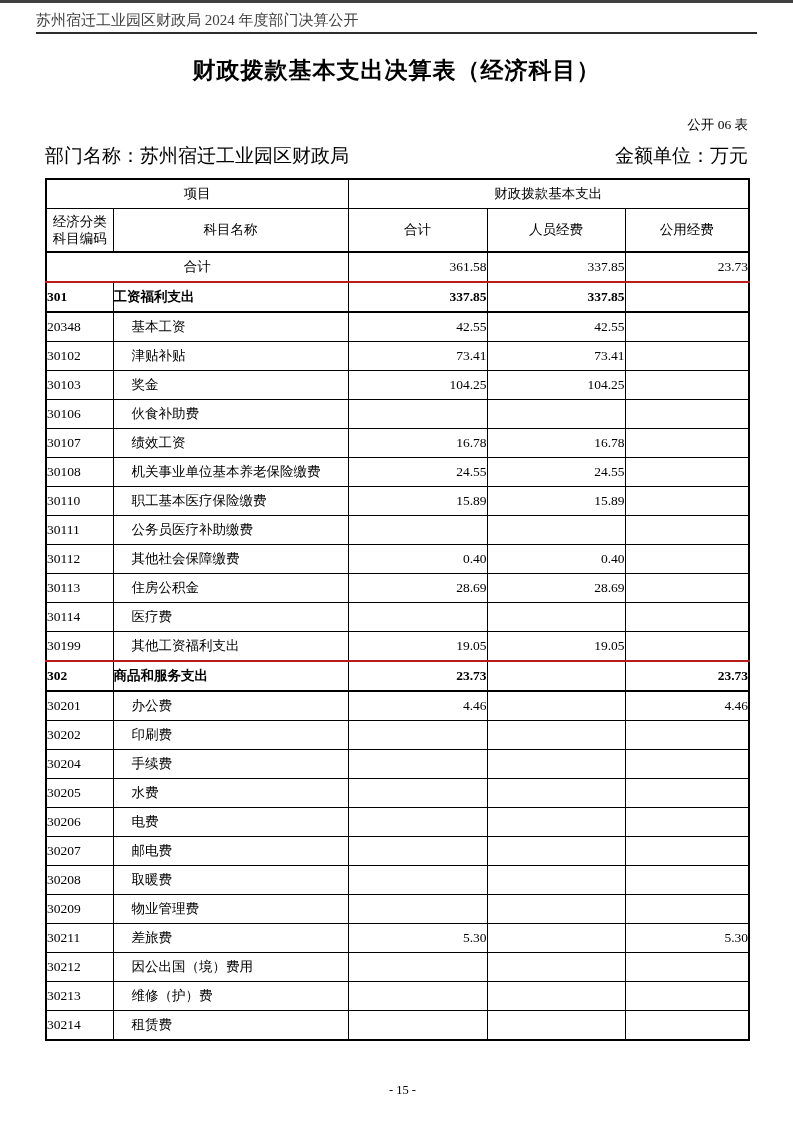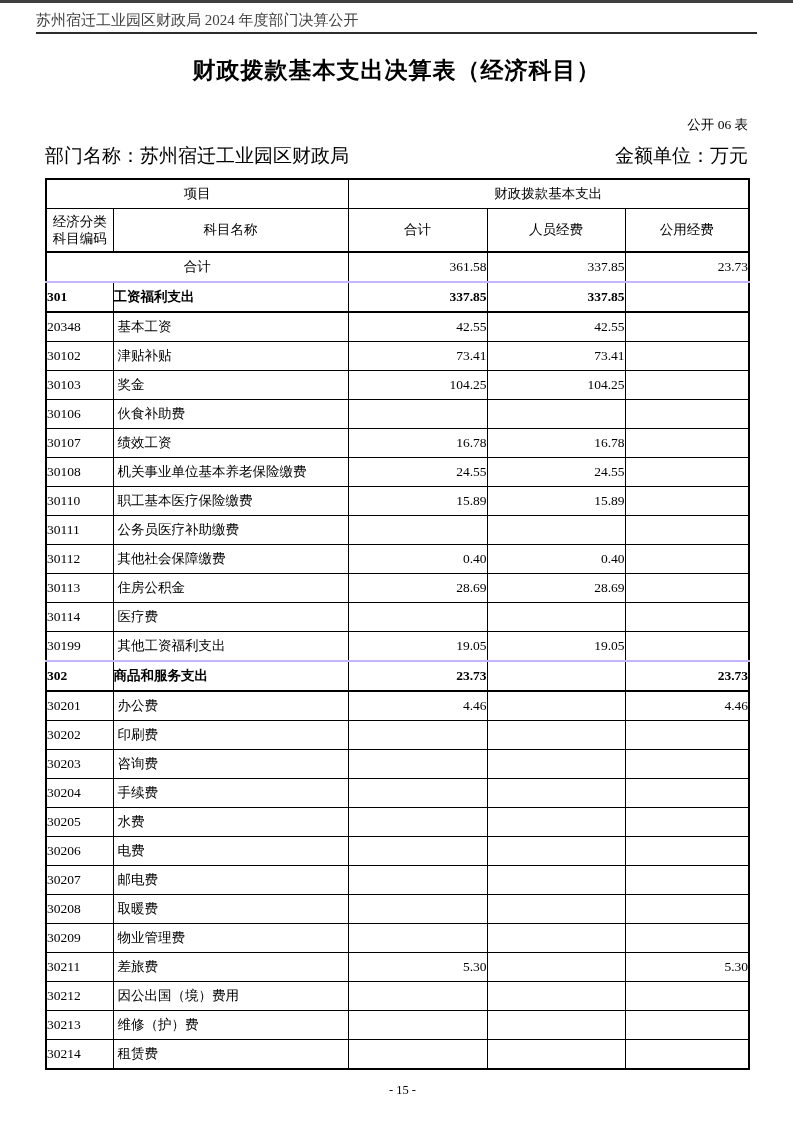--- a/index.html
+++ b/index.html
@@ -62,26 +62,26 @@
     padding: 0;
     overflow: hidden;
     white-space: nowrap;
   }
   .fin-table thead tr.group-row th { height: 28px; text-align: center; }
   .fin-table thead tr.cols-row th { height: 42px; text-align: center; border-bottom: 2px solid #000; }
   .code-header-line { display: block; line-height: 17px; }
   .fin-table tbody td { height: 28px; }
   .cell-code { text-align: left; padding-left: 5px; }
   .cell-name { text-align: left; padding-left: 8px; }
-  .cell-name.indent { padding-left: 4px; }
+  .cell-name.indent { padding-left: 18px; }
   .cell-num { text-align: right; padding-right: 4px; }
   .total-row .total-label-cell { text-align: center; }
   .category-row td {
     font-weight: bold;
-    border-top: 2px solid #c4b5fd;
+    border-top: 2px solid #b91c1c;
     border-bottom: 2px solid #000;
   }
   .page-footer {
     position: absolute;
     bottom: 24px; left: 6px;
     width: 793px;
     text-align: center;
     font-size: 12.5px;
   }
 </style>
@@ -243,27 +243,20 @@
             <td class="cell-num">4.46</td>
           </tr>
           <tr>
             <td class="cell-code">30202</td>
             <td class="cell-name indent">印刷费</td>
             <td class="cell-num"></td>
             <td class="cell-num"></td>
             <td class="cell-num"></td>
           </tr>
           <tr>
-            <td class="cell-code">30203</td>
-            <td class="cell-name indent">咨询费</td>
-            <td class="cell-num"></td>
-            <td class="cell-num"></td>
-            <td class="cell-num"></td>
-          </tr>
-          <tr>
             <td class="cell-code">30204</td>
             <td class="cell-name indent">手续费</td>
             <td class="cell-num"></td>
             <td class="cell-num"></td>
             <td class="cell-num"></td>
           </tr>
           <tr>
             <td class="cell-code">30205</td>
             <td class="cell-name indent">水费</td>
             <td class="cell-num"></td>

